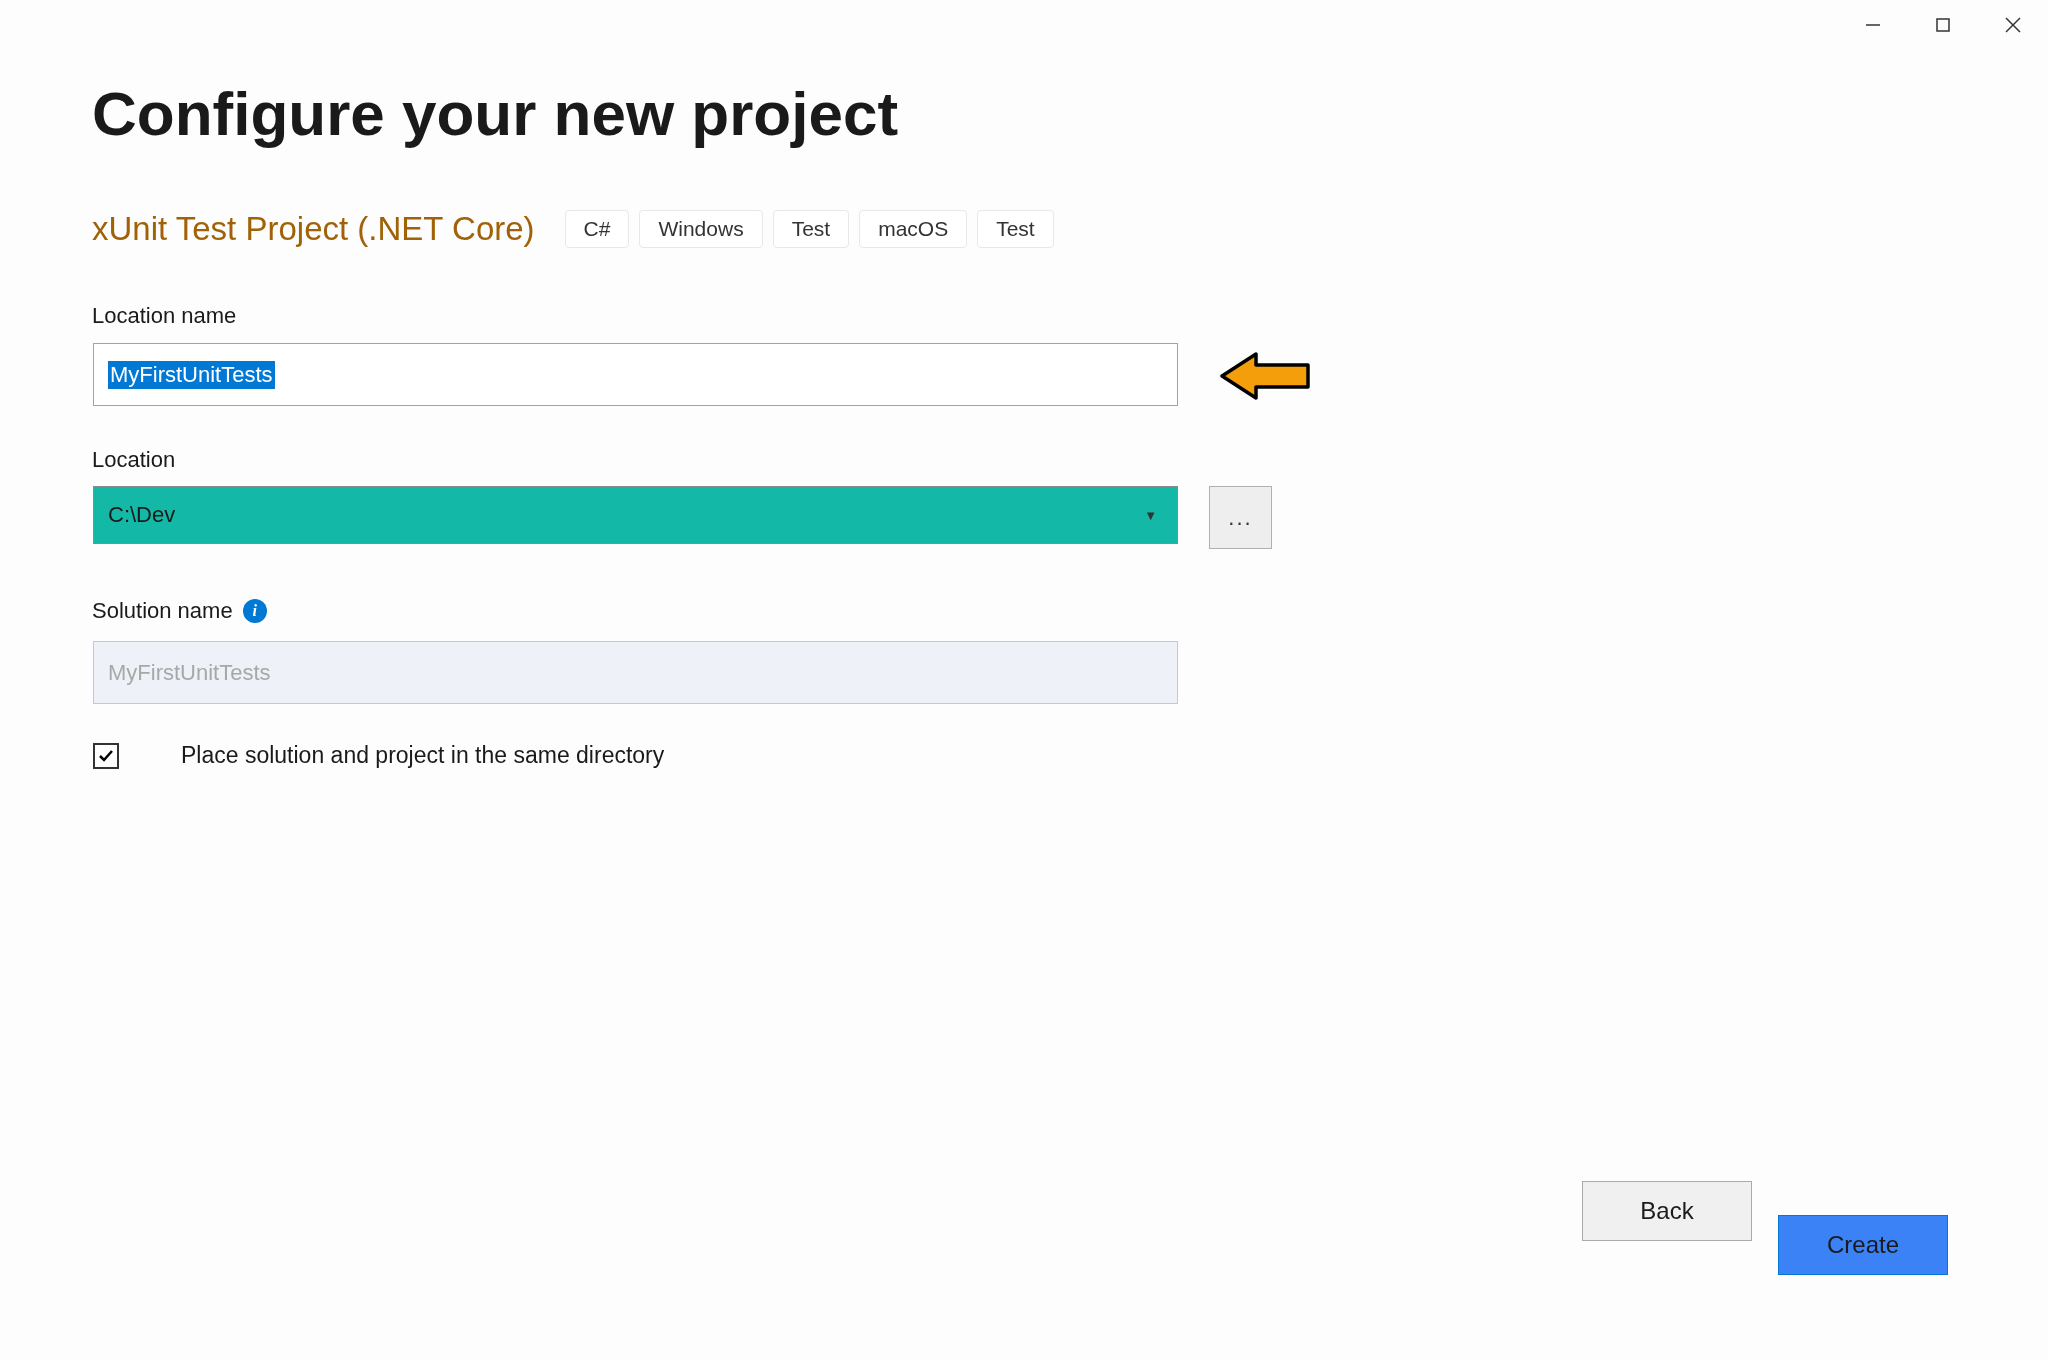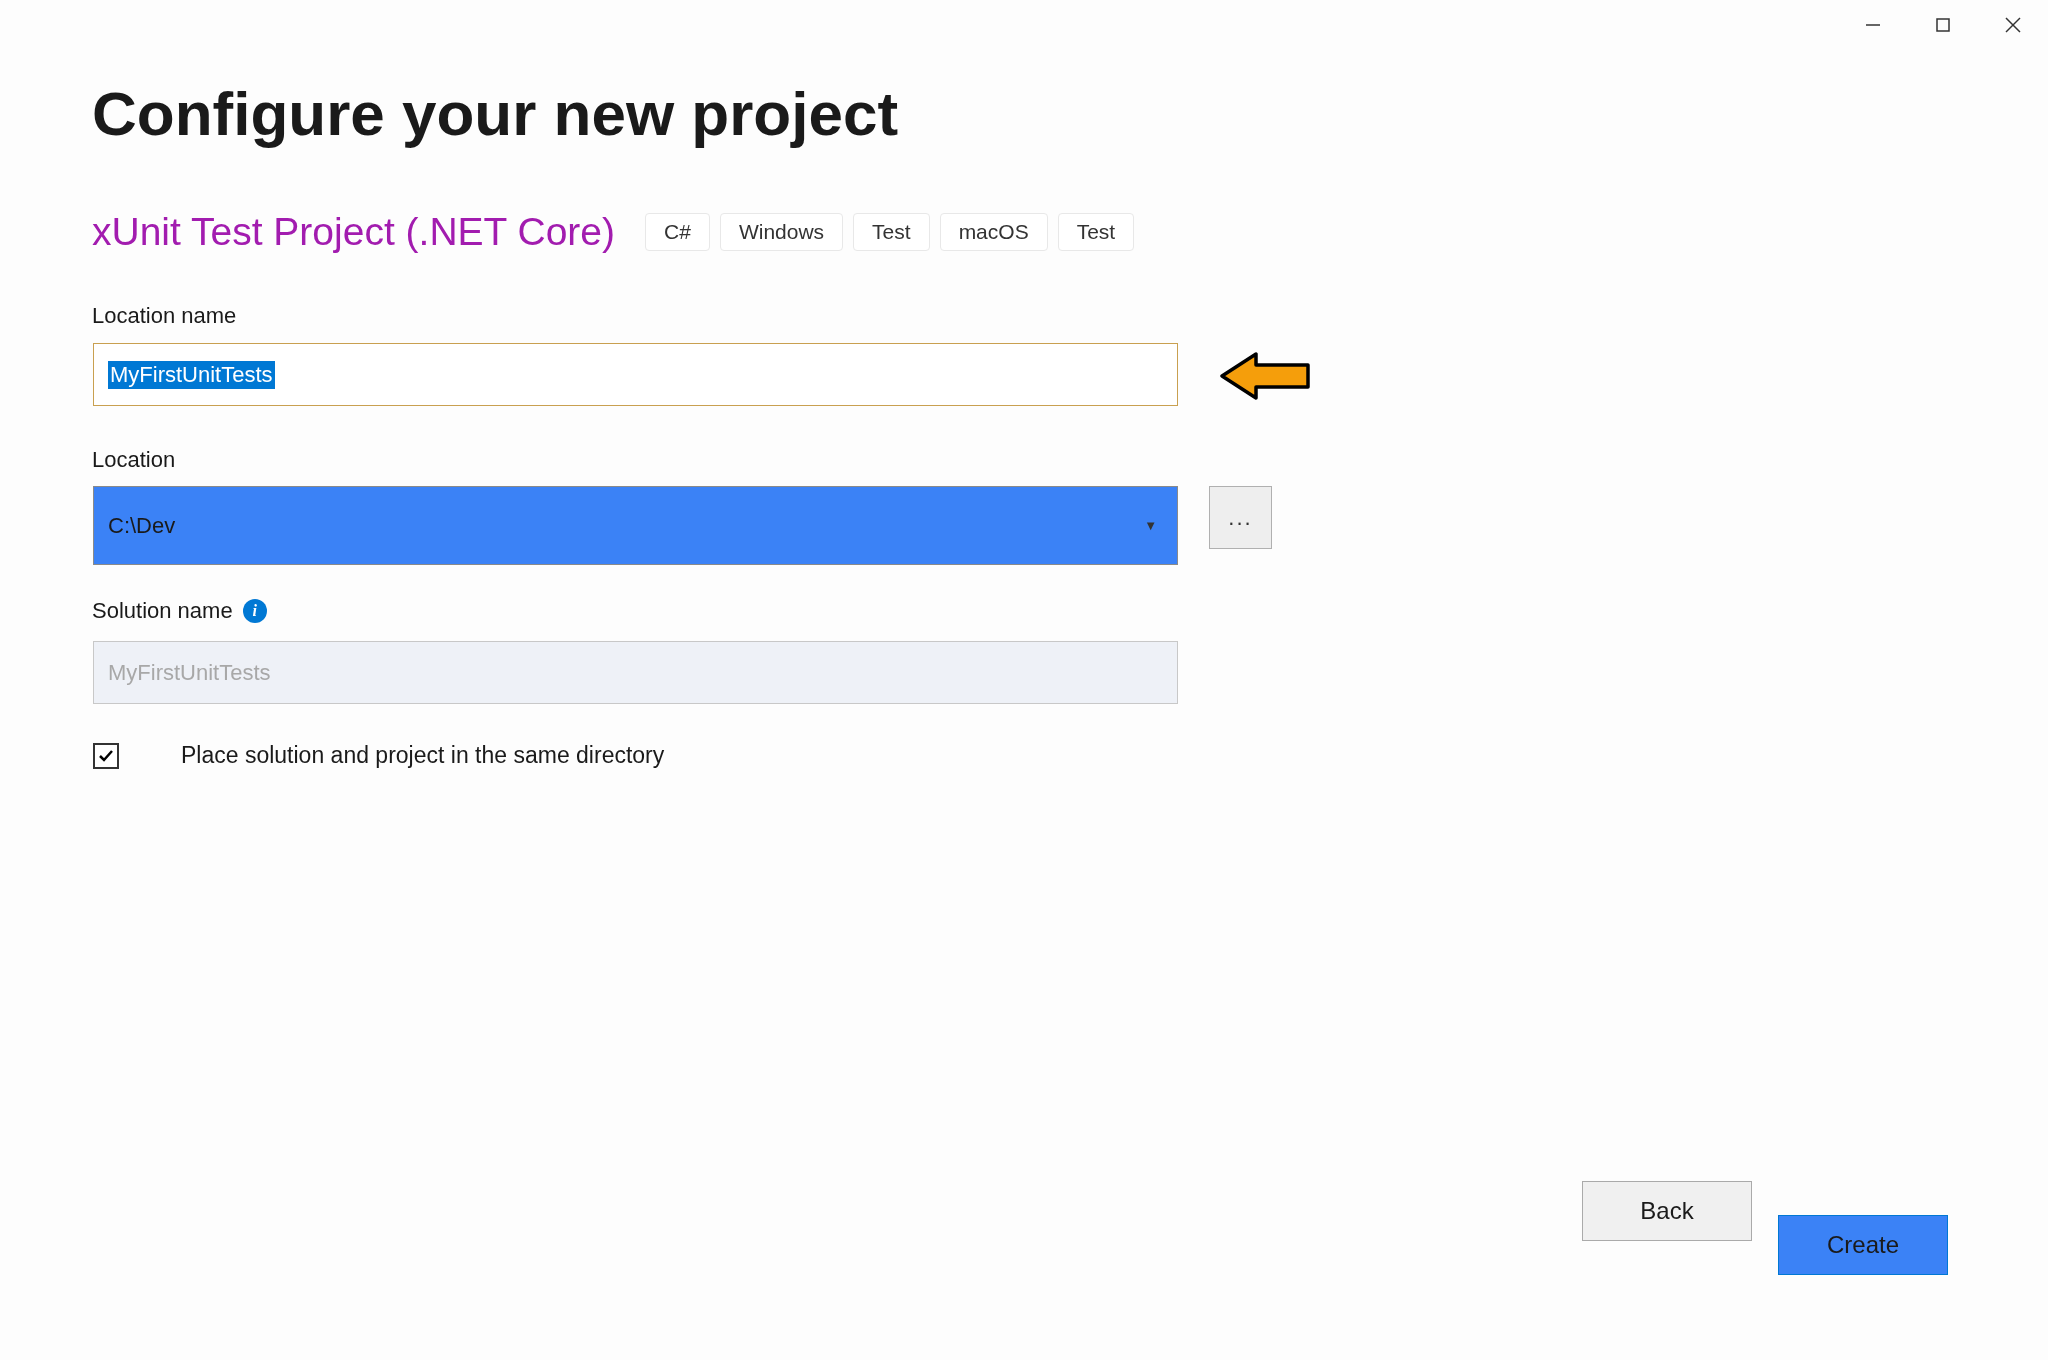--- a/index.html
+++ b/index.html
@@ -37,23 +37,23 @@
 }
 .subtitle-row {
   position: absolute;
   left: 92px;
   top: 210px;
   display: flex;
   align-items: center;
   gap: 30px;
 }
 .subtitle {
-  font-size: 39px;
+  font-size: 33px;
   font-weight: 400;
-  color: #a21caf;
+  color: #a16207;
 }
 .tags {
   display: flex;
   gap: 10px;
 }
 .tag {
   padding: 6px 18px;
   border: 1px solid #e8e8e8;
   border-radius: 4px;
   font-size: 21px;
@@ -85,23 +85,23 @@
   background: #0078d4;
   color: #fff;
   font-size: 22px;
   padding: 1px 2px;
 }
 .location-input {
   position: absolute;
   left: 93px;
   top: 486px;
   width: 1085px;
-  height: 79px;
+  height: 58px;
   border: 1.5px solid #8a8a8a;
-  background: #3b82f6;
+  background: #14b8a6;
   padding: 0 14px;
   display: flex;
   align-items: center;
   justify-content: space-between;
   font-size: 22px;
   color: #1a1a1a;
 }
 .dropdown-arrow { font-size: 13px; color: #333; margin-right: 6px; }
 .browse-btn {
   position: absolute;

